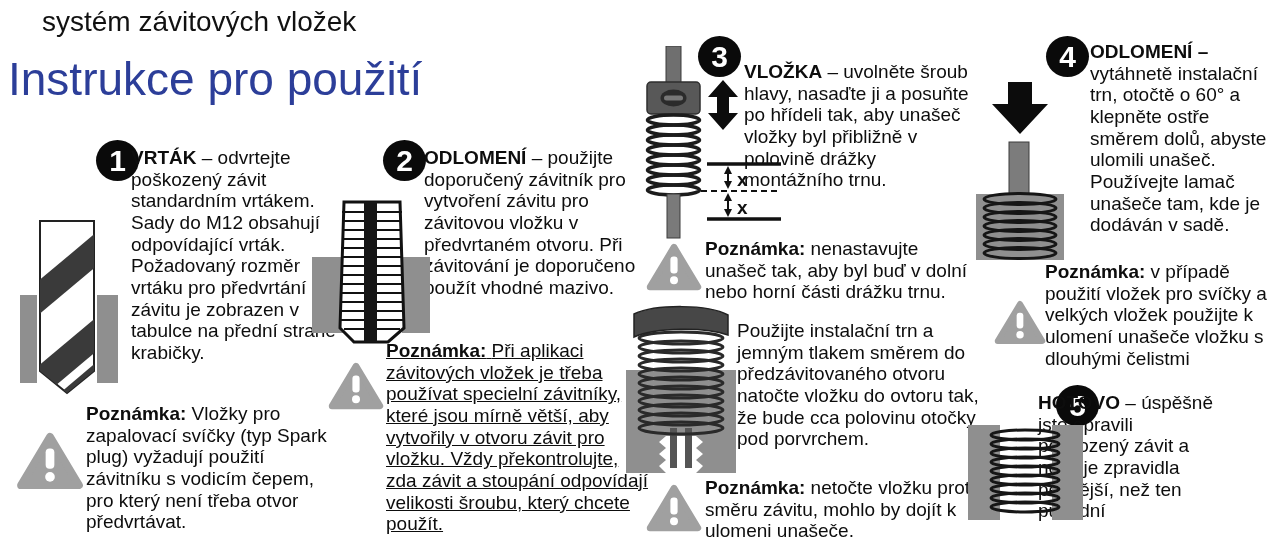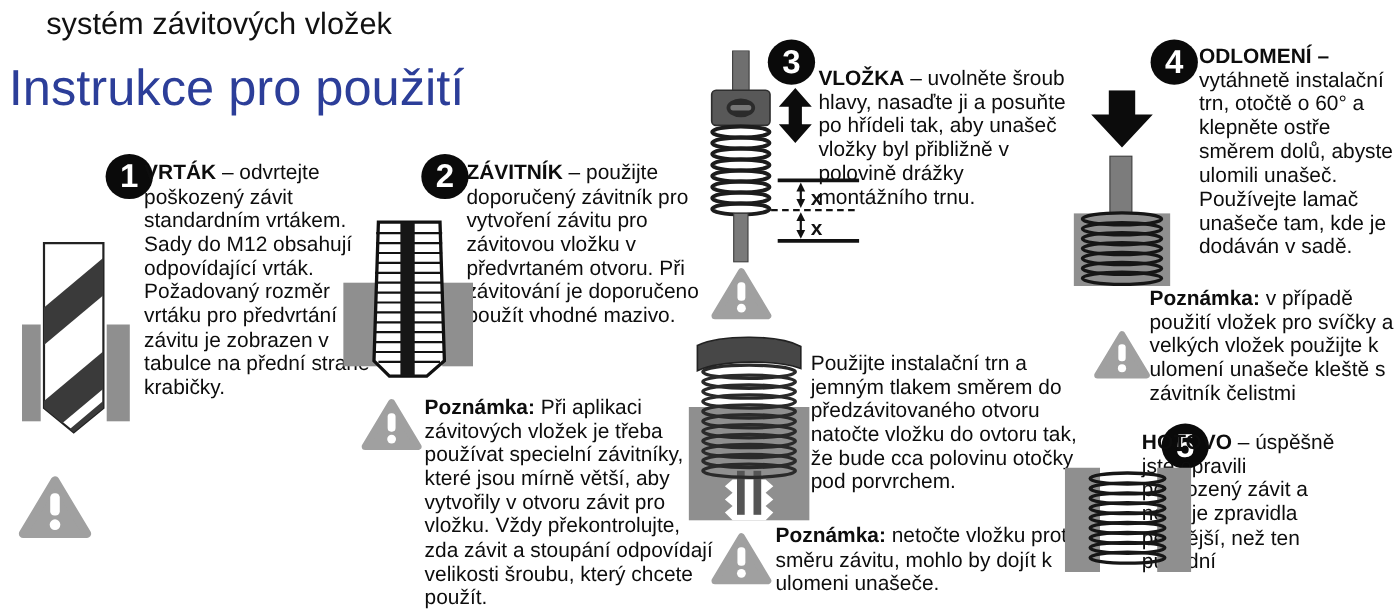--- a/index.html
+++ b/index.html
@@ -46,24 +46,28 @@
     </svg>
   </div>
 
   <div class="abs" style="left:16px; top:432px;">
     <svg width="68" height="58" viewBox="0 0 70 60">
       <polygon points="35,5 65,55 5,55" fill="#a0a0a0" stroke="#a0a0a0" stroke-width="8" stroke-linejoin="round"></polygon>
       <rect x="30.5" y="17" width="9" height="21" rx="4" fill="#ffffff"></rect>
       <circle cx="35" cy="46.5" r="5" fill="#ffffff"></circle>
     </svg>
   </div>
+  <div class="abs txt" style="left:86px; top:403px; width:245px;">
+    <b>Poznámka:</b>
+    <span>Vložky pro zapalovací svíčky (typ Spark plug) vyžadují použití závitníku s vodicím čepem, pro který není třeba otvor předvrtávat.</span>
+  </div>
 
   <div class="abs badge" style="left:383px; top:140px;">2</div>
   <div class="abs txt" style="left:424px; top:147px; width:225px;">
-    <b>ZÁVITNÍK</b>
+    <b>ODLOMENÍ</b>
     <span>– použijte doporučený závitník pro vytvoření závitu pro závitovou vložku v předvrtaném otvoru. Při závitování je doporučeno použít vhodné mazivo.</span>
   </div>
 
   <div class="abs" style="left:312px; top:190px;">
     <svg width="118" height="200" viewBox="0 0 118 200">
       <rect x="0" y="67" width="40" height="76" fill="#8f8f8f"></rect>
       <rect x="90" y="67" width="28" height="76" fill="#8f8f8f"></rect>
       <polygon points="32,12 88,12 92,138 76,152 42,152 28,138" fill="#ffffff" stroke="#111" stroke-width="3"></polygon>
       <g stroke="#111" stroke-width="2">
         <line x1="30" y1="22" x2="90" y2="22"></line>
@@ -85,21 +89,21 @@
     </svg>
   </div>
 
   <div class="abs" style="left:328px; top:362px;">
     <svg width="56" height="48" viewBox="0 0 70 60">
       <polygon points="35,5 65,55 5,55" fill="#a0a0a0" stroke="#a0a0a0" stroke-width="8" stroke-linejoin="round"></polygon>
       <rect x="30.5" y="17" width="9" height="21" rx="4" fill="#ffffff"></rect>
       <circle cx="35" cy="46.5" r="5" fill="#ffffff"></circle>
     </svg>
   </div>
-  <div class="abs txt" style="left:386px; top:360px; width:265px;">
+  <div class="abs txt" style="left:386px; top:340px; width:265px;text-decoration:underline;">
     <b>Poznámka:</b>
     <span>Při aplikaci závitových vložek je třeba používat specielní závitníky, které jsou mírně větší, aby vytvořily v otvoru závit pro vložku. Vždy překontrolujte, zda závit a stoupání odpovídají velikosti šroubu, který chcete použít.</span>
   </div>
 
   <div class="abs badge" style="left:698px; top:36px;">3</div>
   <div class="abs txt" style="left:744px; top:41px; width:232px;margin-top:20px;">
     <b>VLOŽKA</b>
     <span>– uvolněte šroub hlavy, nasaďte ji a posuňte po hřídeli tak, aby unašeč vložky byl přibližně v polovině drážky montážního trnu.</span>
   </div>
 
@@ -134,20 +138,24 @@
       <text x="104" y="168" font-size="19" font-weight="bold" fill="#111">x</text>
     </svg>
   </div>
 
   <div class="abs" style="left:646px; top:243px;">
     <svg width="56" height="48" viewBox="0 0 70 60">
       <polygon points="35,5 65,55 5,55" fill="#a0a0a0" stroke="#a0a0a0" stroke-width="8" stroke-linejoin="round"></polygon>
       <rect x="30.5" y="17" width="9" height="21" rx="4" fill="#ffffff"></rect>
       <circle cx="35" cy="46.5" r="5" fill="#ffffff"></circle>
     </svg>
+  </div>
+  <div class="abs txt" style="left:705px; top:238px; width:268px;">
+    <b>Poznámka:</b>
+    <span>nenastavujte unašeč tak, aby byl buď v dolní nebo horní části drážku trnu.</span>
   </div>
 
   <div class="abs" style="left:626px; top:298px;">
     <svg width="110" height="180" viewBox="0 0 110 180">
       <rect x="0" y="72" width="110" height="103" fill="#8f8f8f"></rect>
       <path d="M40,138 L33,144 40,150 33,156 40,162 33,168 40,175 L70,175 L77,168 70,162 77,156 70,150 77,144 70,138 Z" fill="#ffffff"></path>
       <rect x="44" y="130" width="7" height="40" fill="#555"></rect>
       <rect x="59" y="130" width="7" height="40" fill="#555"></rect>
       <g fill="none" stroke="#2a2a2a" stroke-width="3">
         <ellipse cx="55" cy="40" rx="42" ry="6"></ellipse>
@@ -205,21 +213,21 @@
 
   <div class="abs" style="left:994px; top:300px;">
     <svg width="52" height="45" viewBox="0 0 70 60">
       <polygon points="35,5 65,55 5,55" fill="#a0a0a0" stroke="#a0a0a0" stroke-width="8" stroke-linejoin="round"></polygon>
       <rect x="30.5" y="17" width="9" height="21" rx="4" fill="#ffffff"></rect>
       <circle cx="35" cy="46.5" r="5" fill="#ffffff"></circle>
     </svg>
   </div>
   <div class="abs txt" style="left:1045px; top:261px; width:228px;">
     <b>Poznámka:</b>
-    <span>v případě použití vložek pro svíčky a velkých vložek použijte k ulomení unašeče kleště s závitník čelistmi</span>
+    <span>v případě použití vložek pro svíčky a velkých vložek použijte k ulomení unašeče vložku s dlouhými čelistmi</span>
   </div>
 
   <div class="abs badge" style="left:1056px; top:385px;">5</div>
   <div class="abs txt" style="left:1038px; top:392px; width:182px;">
     <b>HOTOVO</b>
     <span>– úspěšně jste opravili poškozený závit a nový je zpravidla pevnější, než ten původní</span>
   </div>
 
   <div class="abs" style="left:968px; top:425px;">
     <svg width="115" height="95" viewBox="0 0 115 95">

